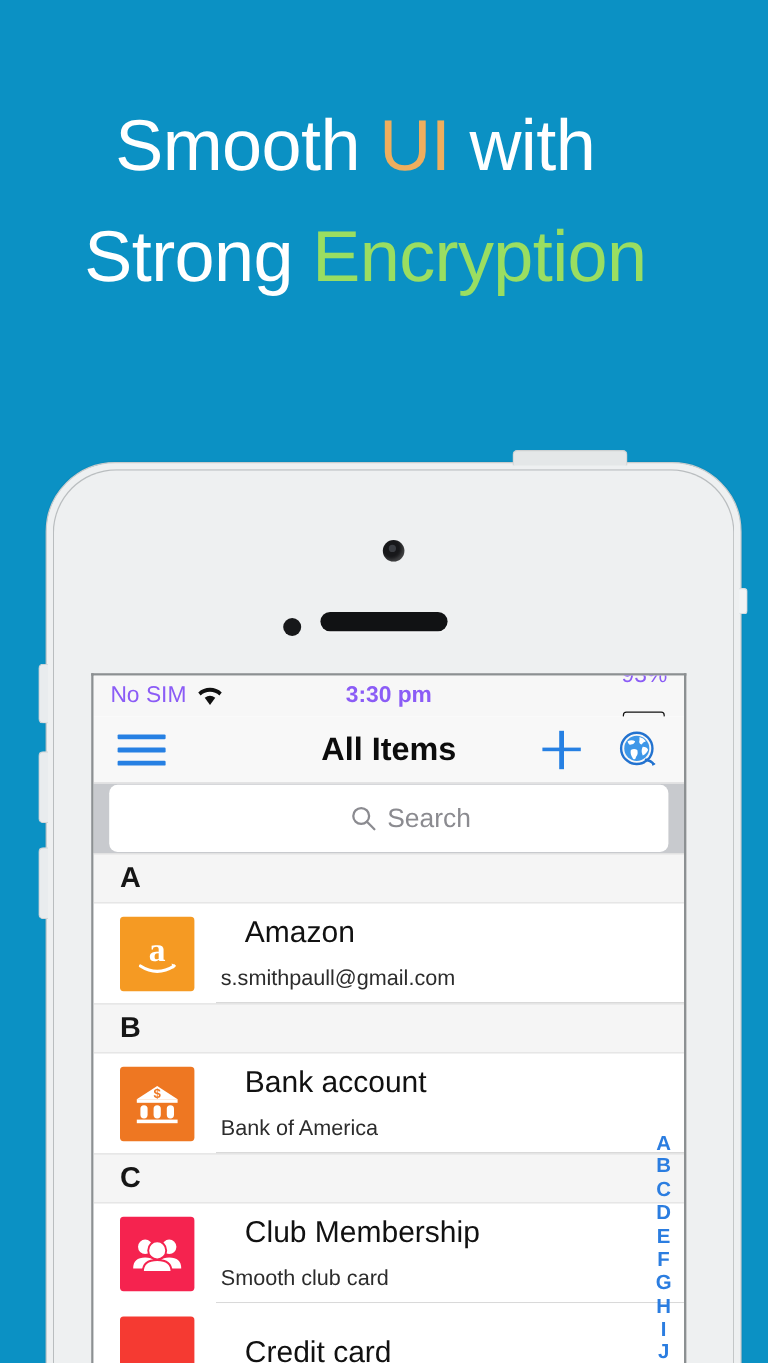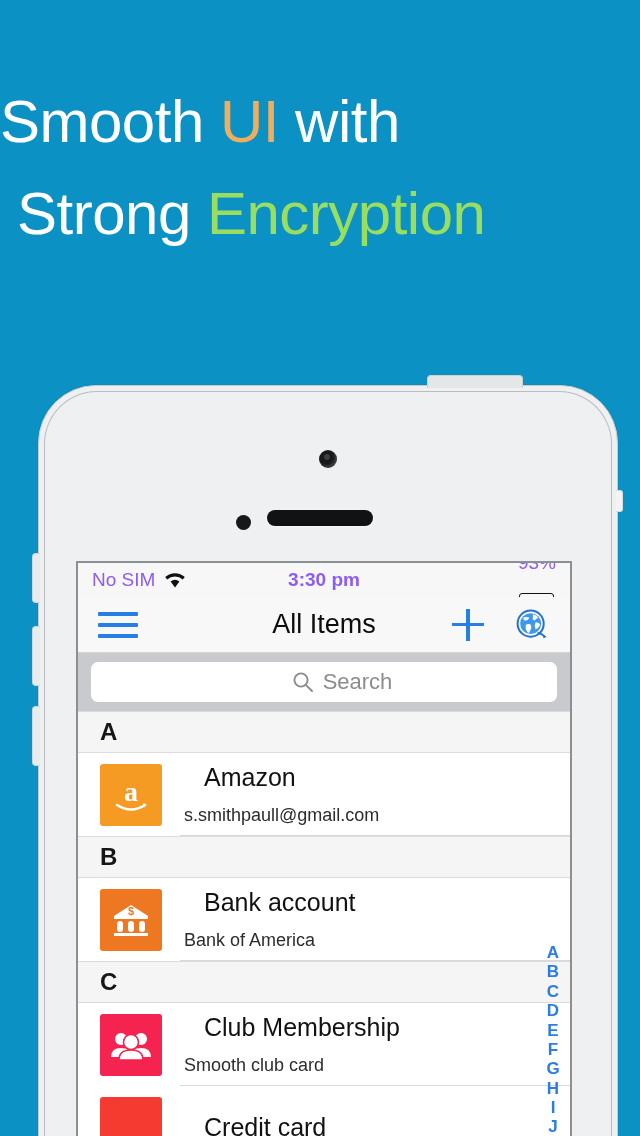--- a/index.html
+++ b/index.html
@@ -7,20 +7,21 @@
   body {
     background:#0b91c4;
     font-family:"Liberation Sans", sans-serif;
     position:relative;
   }
 
   
   .headline {
     position:absolute;
     top:92px; left:0; width:592px;
+    text-align:center;
     line-height:1.0;
   }
   .headline .line {
     font-size:60px;
     font-weight:400;
     letter-spacing:-0.5px;
     color:#ffffff;
     white-space:nowrap;
   }
   .headline .line.l2 { margin-top:32px;margin-left:17px; }
@@ -165,21 +166,21 @@
     height:56px;
     background:#f8f8f8;
     border-bottom:1px solid #d6d6d8;
     display:flex; align-items:center;
     padding:0 20px;
     position:relative;
   }
   .nav-title{
     position:absolute; left:0; right:0;
     text-align:center;
-    font-size:27px; font-weight:normal;
+    font-size:27px; font-weight:bold;
     color:#0c0c0c;
     pointer-events:none;
   }
   .hamburger{
     width:40px; height:26px;
     display:flex; flex-direction:column; justify-content:space-between;
     cursor:pointer; z-index:2;
   }
   .hamburger span{ display:block; height:4px; background:#2680e3; border-radius:1px; }
   .nav-right{ margin-left:auto; display:flex; align-items:center; gap:30px; z-index:2; }
@@ -192,21 +193,21 @@
   .globe-btn{ width:36px; height:36px; cursor:pointer; }
 
   
   .searchbar{
     height:58px;
     background:#c8cace;
     display:flex; align-items:center;
     padding:0 13px;
   }
   .search-field{
-    flex:1; height:40px;
+    flex:1; height:56px;
     background:#ffffff;
     border-radius:7px;
     display:flex; align-items:center; justify-content:center;
     gap:9px;
     padding-left:36px;
   }
   .search-placeholder{
     font-size:22px; color:#8b8b90;
   }
 

